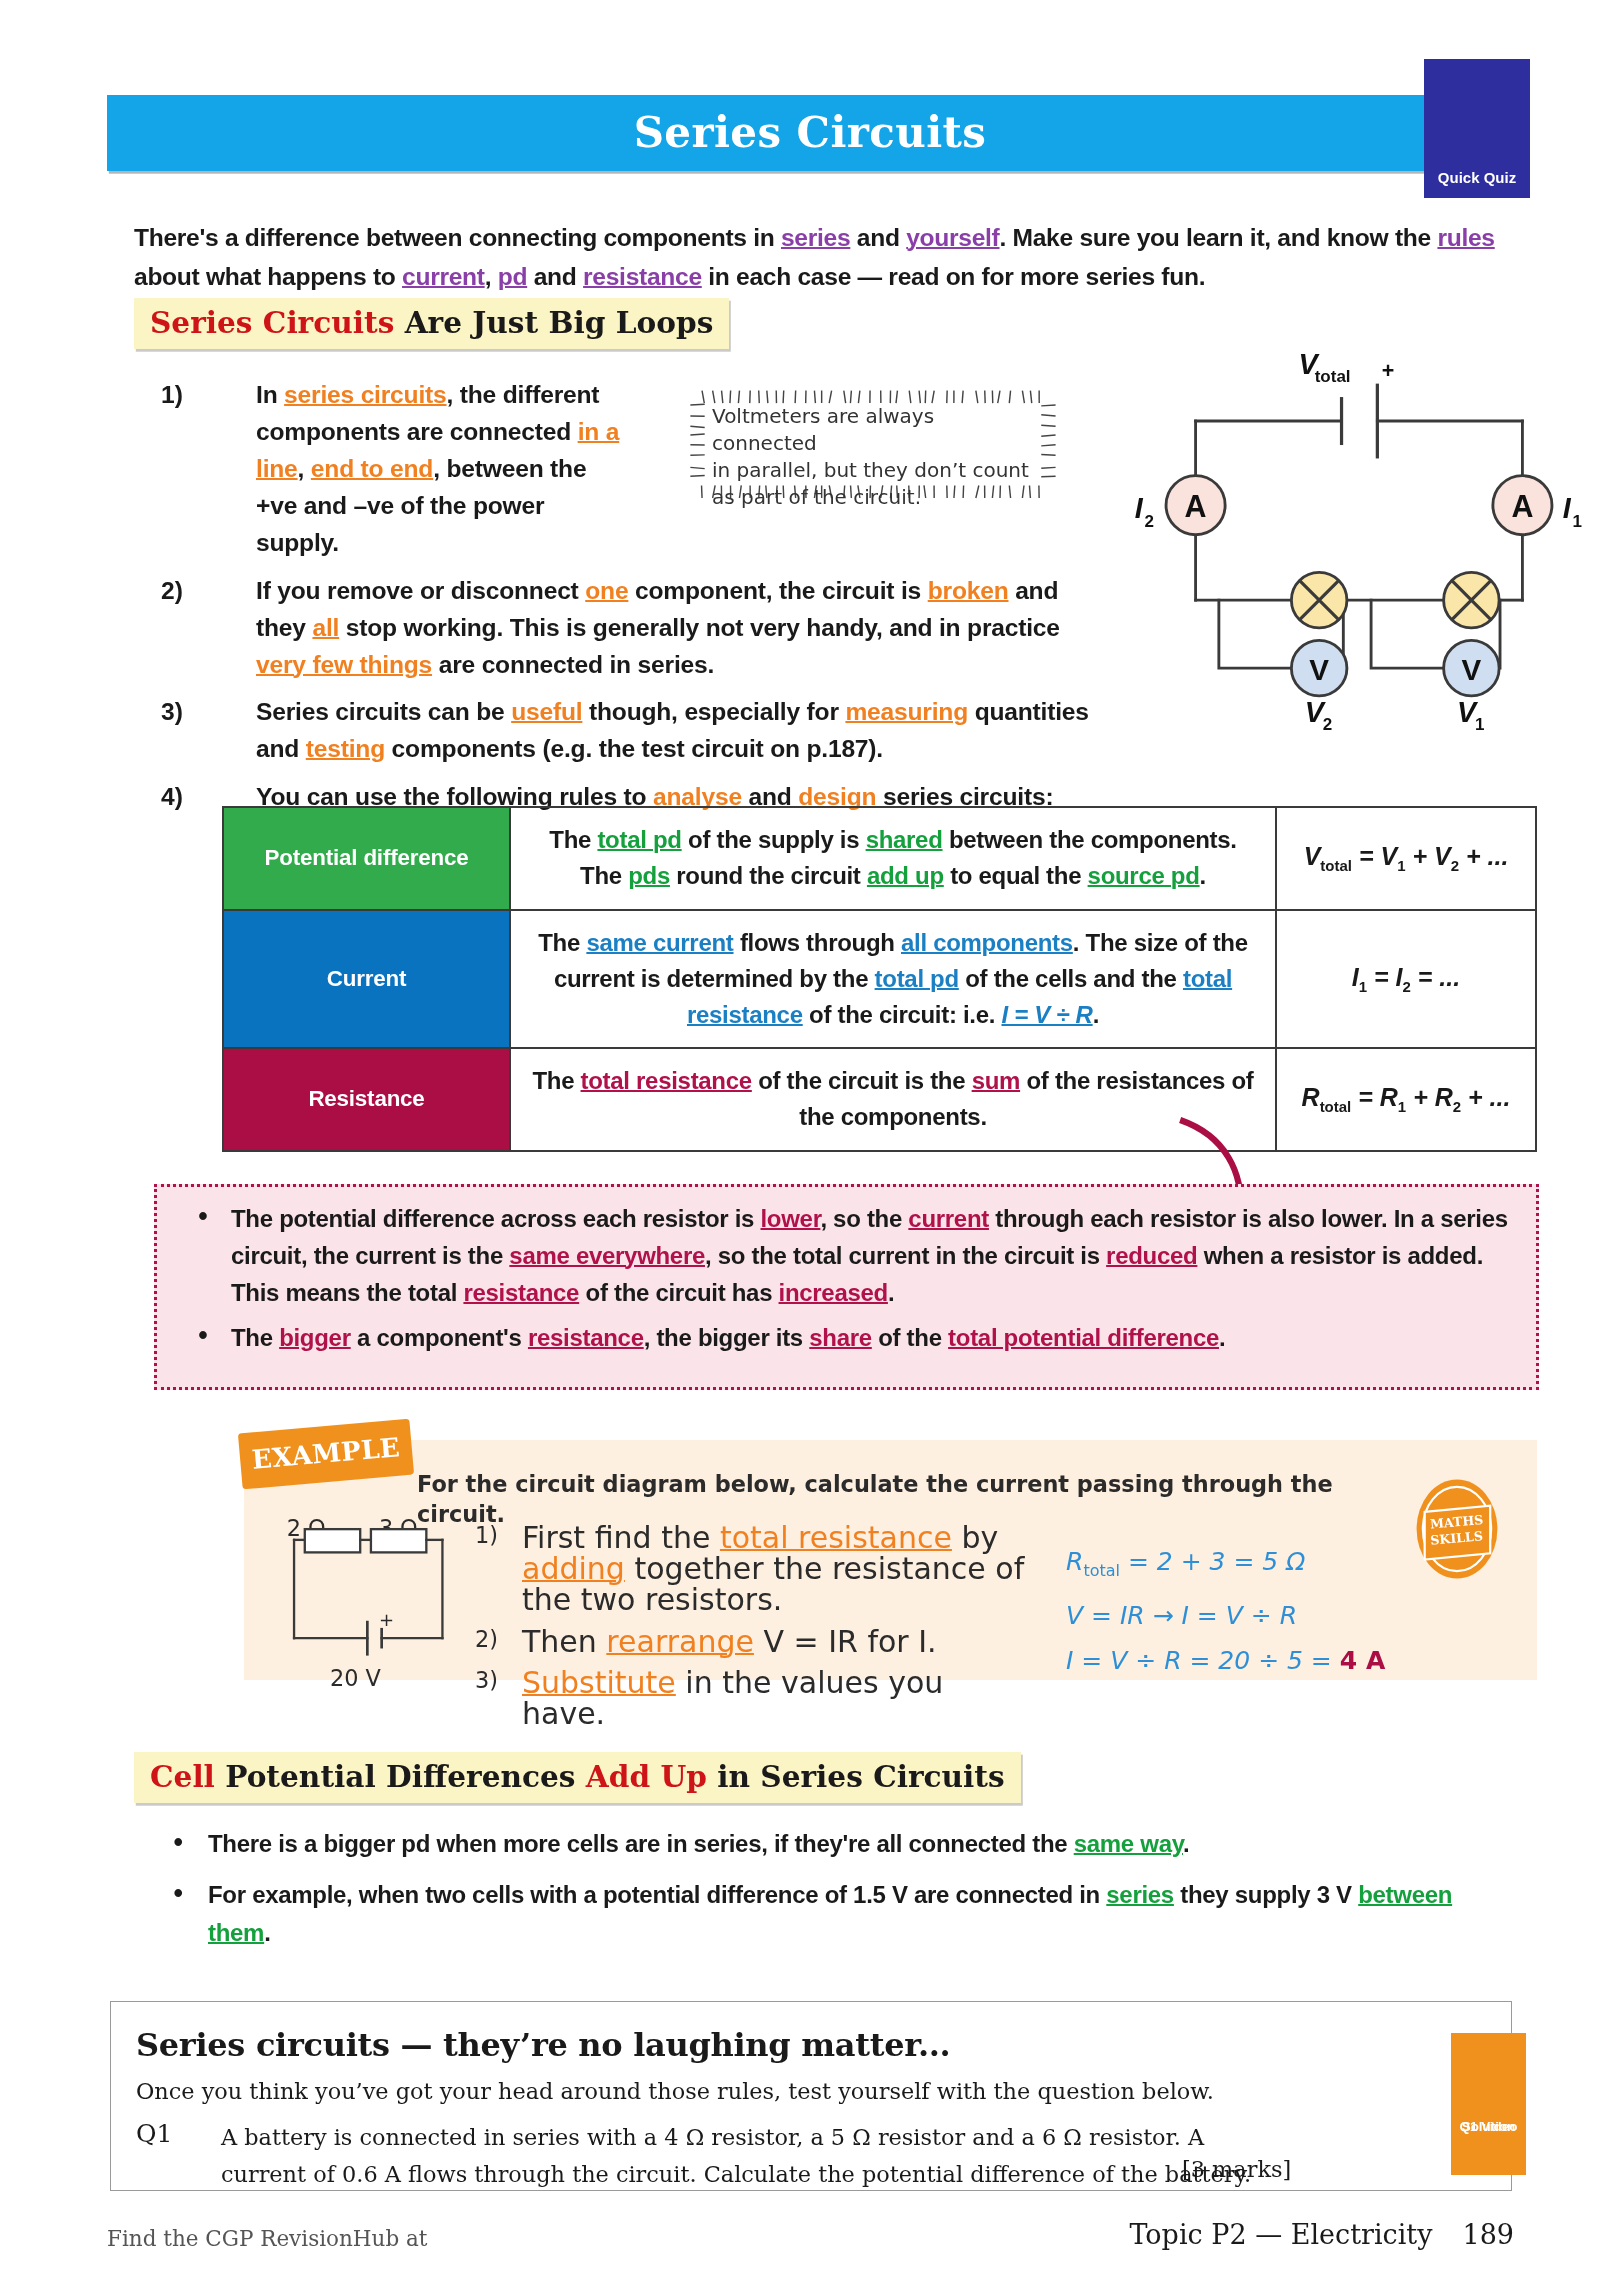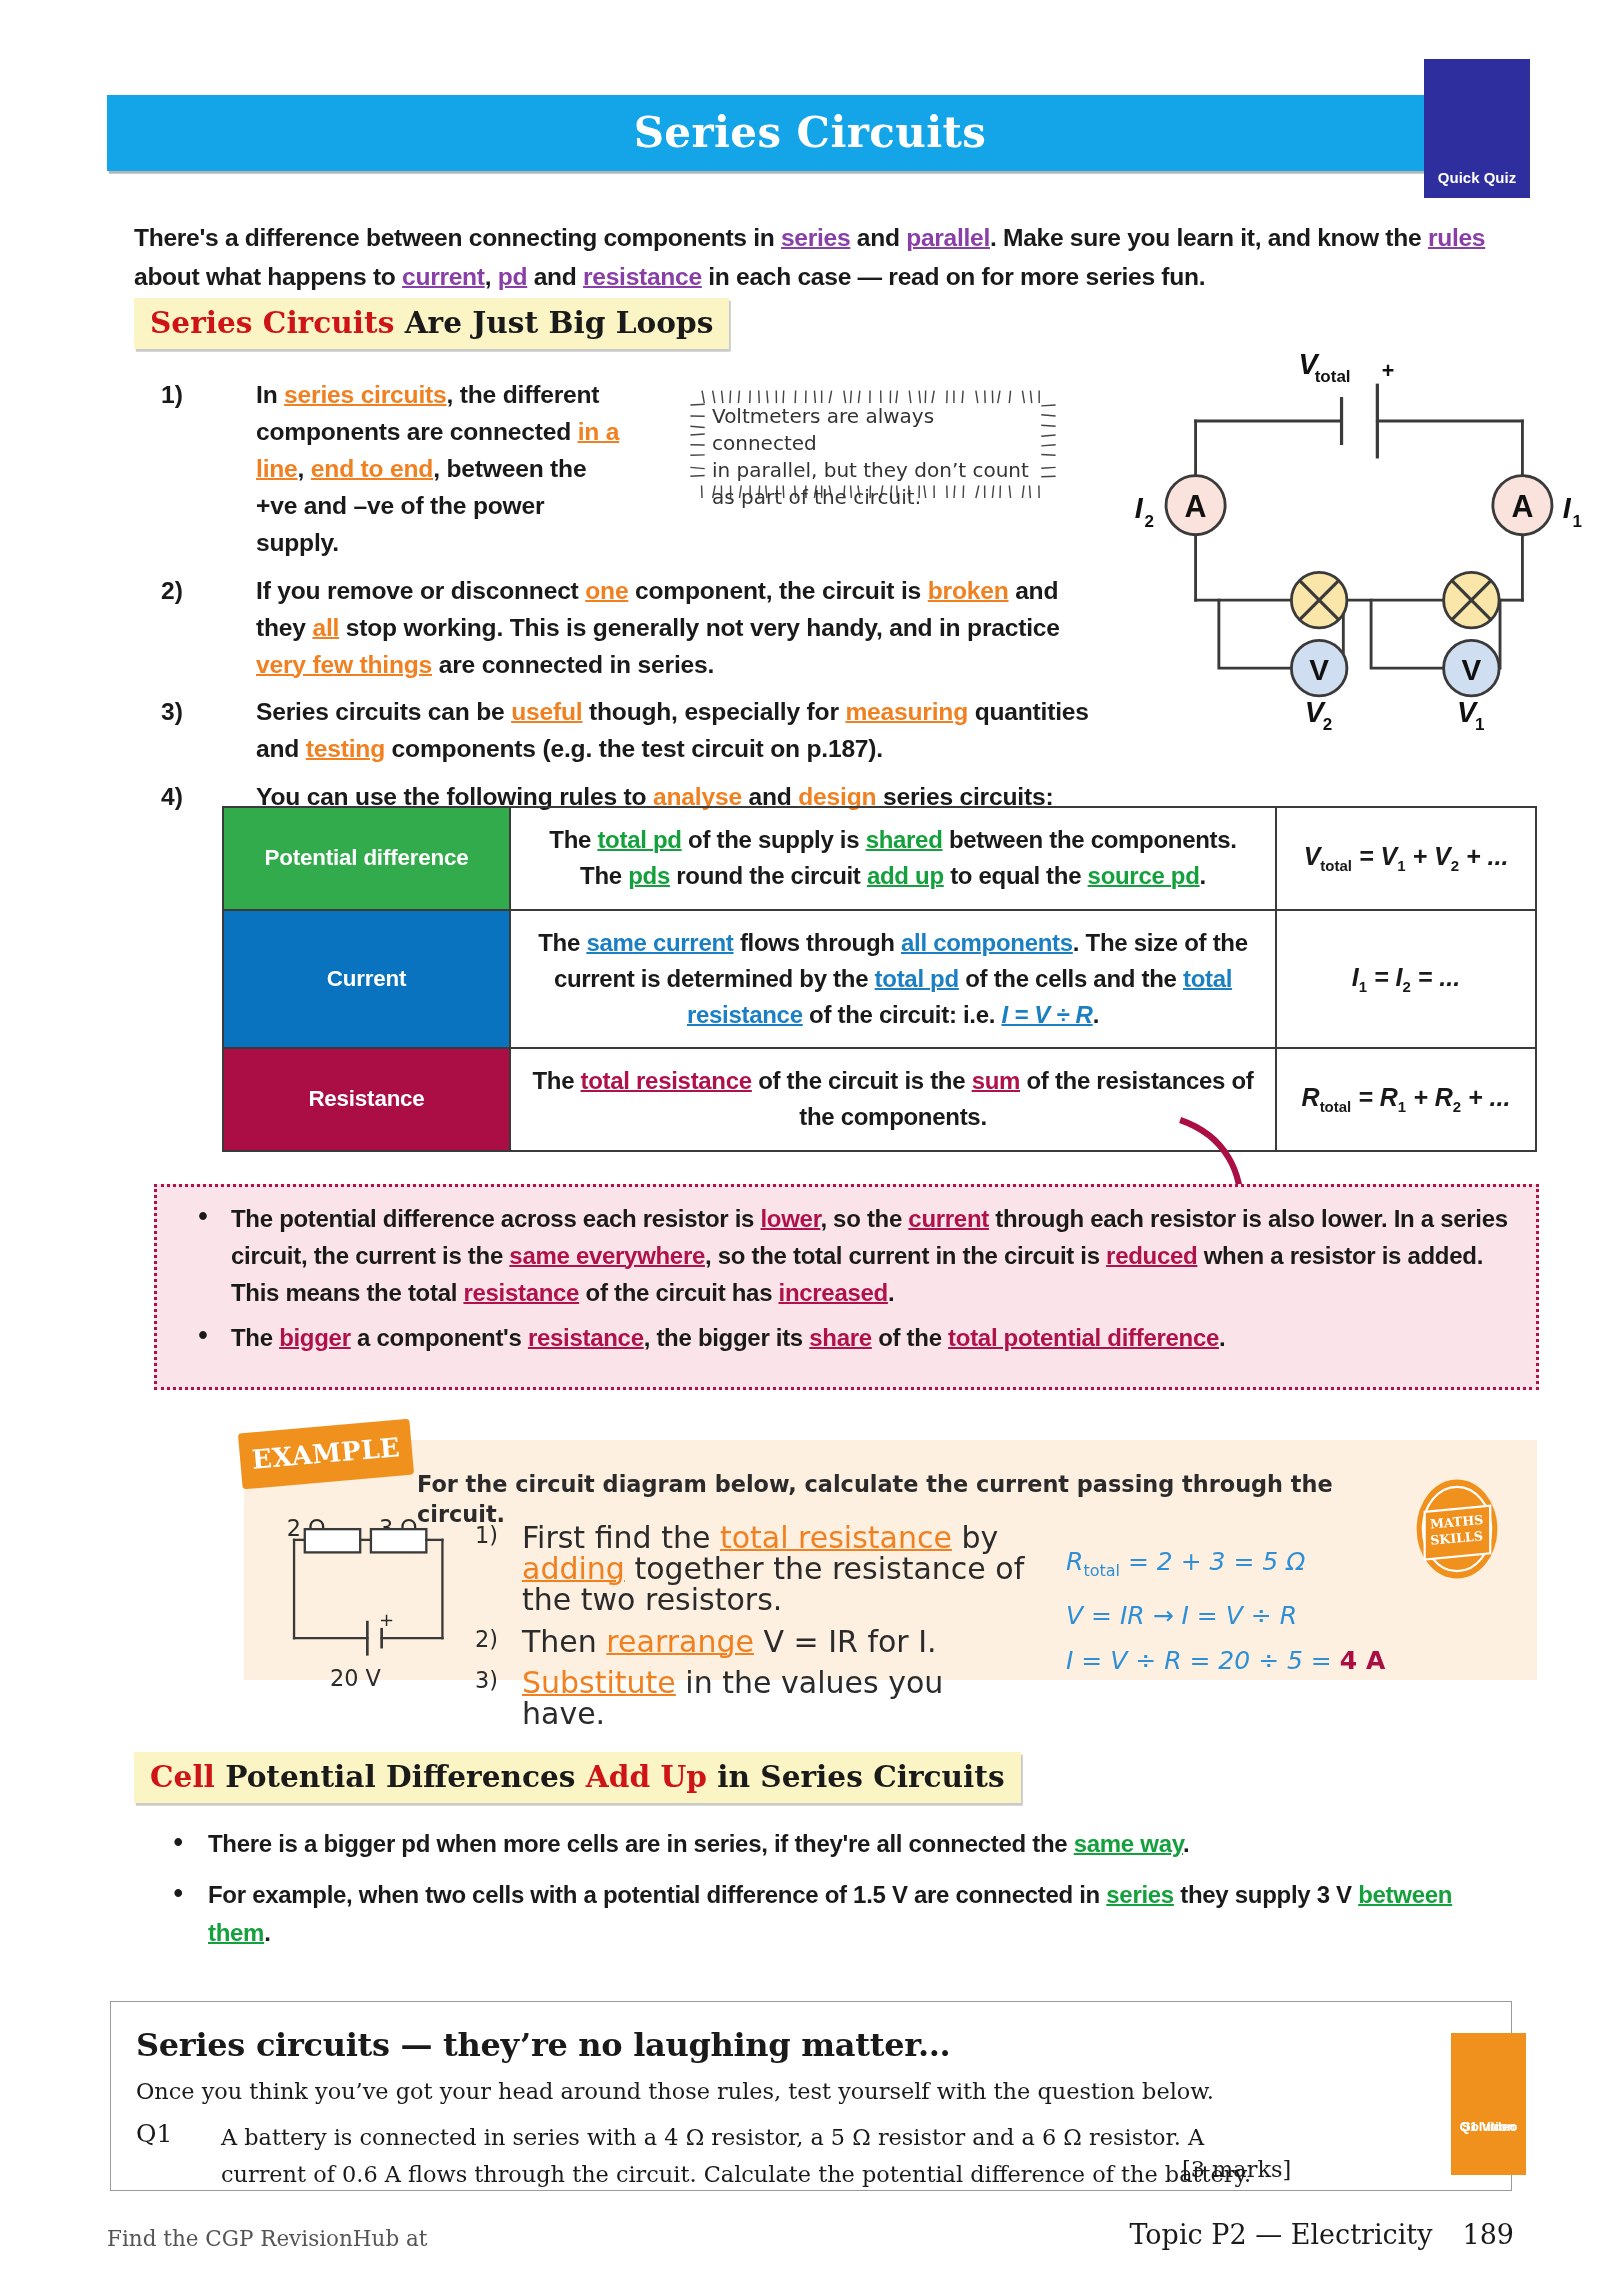--- a/index.html
+++ b/index.html
@@ -251,21 +251,21 @@
 <div class="page">
 
   <div class="banner">
     <div class="banner-title">Series Circuits</div>
   </div>
   <div class="quiz-badge">
     <span>Quick Quiz</span>
   </div>
 
   <div class="intro">
-    <span>There's a difference between connecting components in </span><u class="p">series</u><span> and </span><u class="p">parallel</u><span>.  Make sure you learn it, and know</span>
+    <span>There's a difference between connecting components in </span><u class="p">series</u><span> and </span><u class="p">yourself</u><span>.  Make sure you learn it, and know</span>
     <span>the </span><u class="p">rules</u><span> about what happens to </span><u class="p">current</u><span>, </span><u class="p">pd</u><span> and </span><u class="p">resistance</u><span> in each case — read on for more series fun.</span>
   </div>
 
   <div class="sec-head" id="sec-head-1">
     <span class="red">Series Circuits</span><span class="blk"> Are Just Big Loops</span>
   </div>
 
   <div class="numlist">
     <div class="numrow" id="li-1">
       <div class="n">1)</div>

